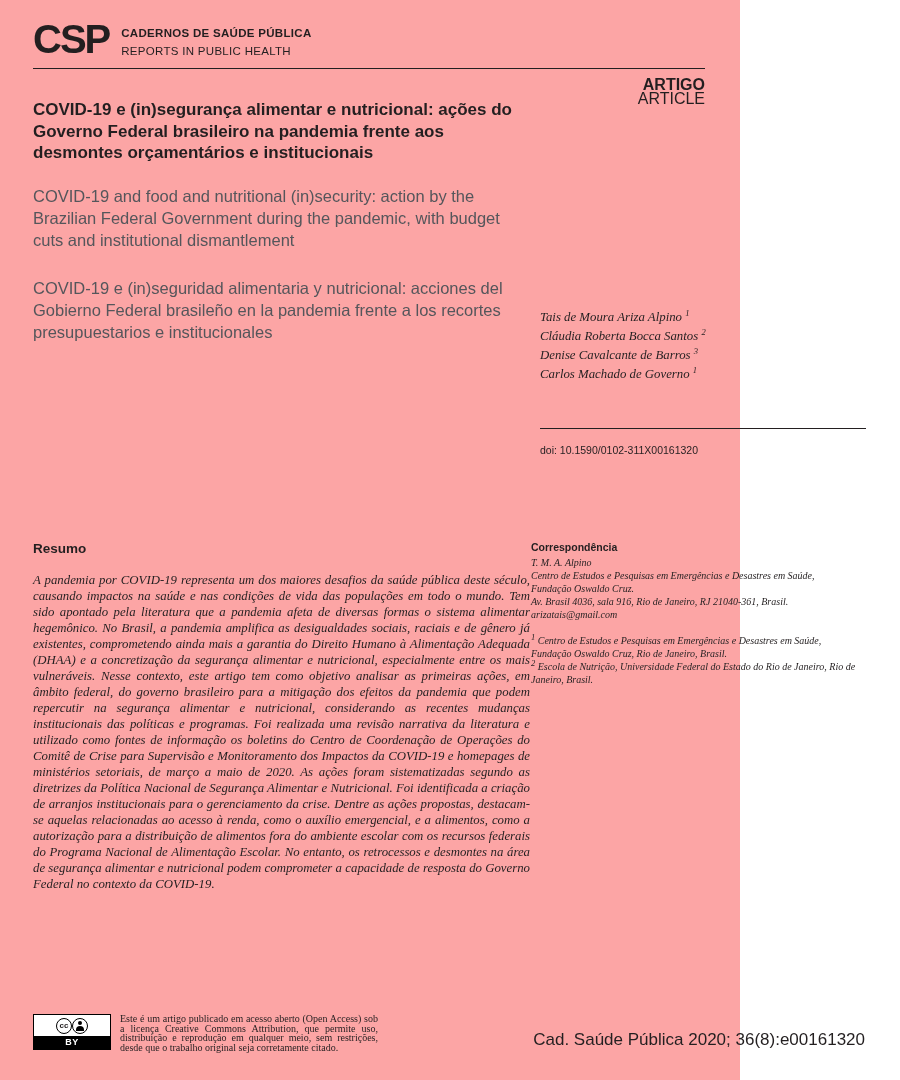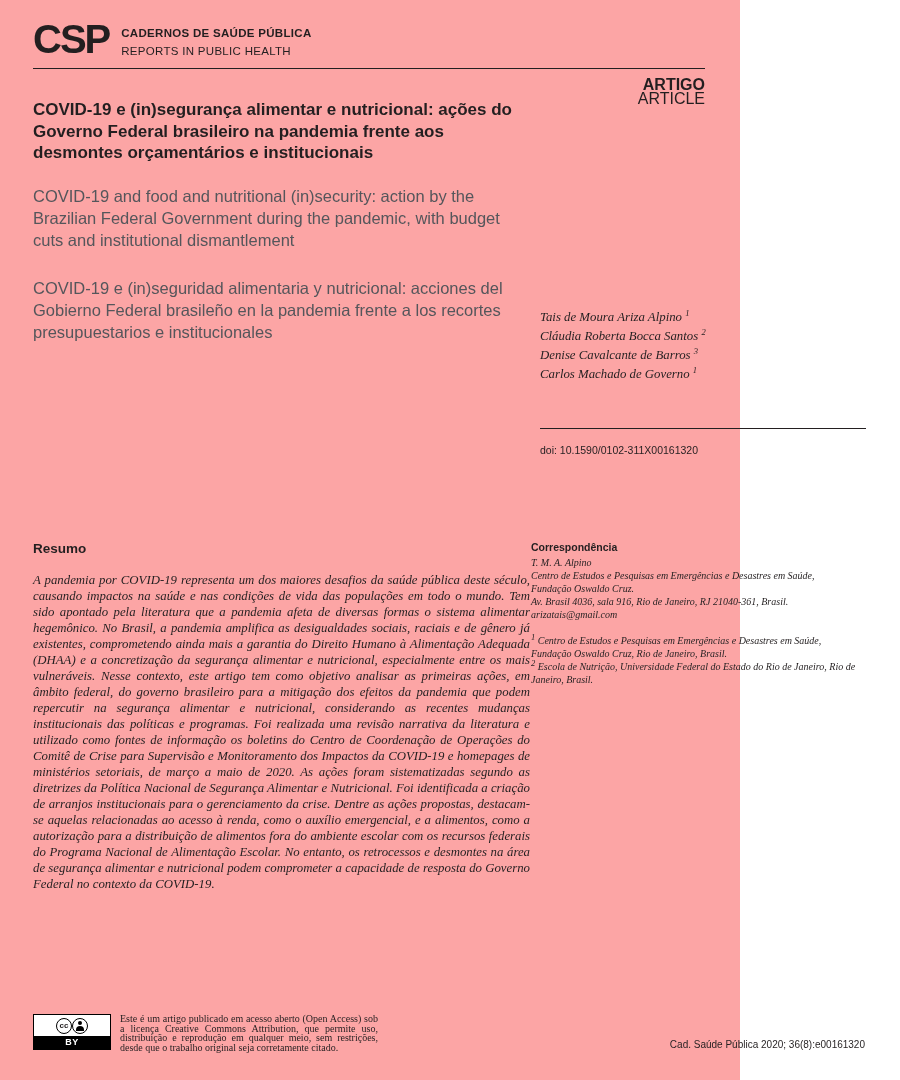--- a/index.html
+++ b/index.html
@@ -47,21 +47,21 @@
   
   .footer { position:absolute; left:33px; top:1014px; width:832px; display:flex; align-items:flex-start; }
   .cc-badge { width:78px; border:1px solid #000; background:#fff; flex:none; cursor:pointer; }
   .cc-top { height:21px; display:flex; align-items:center; justify-content:center; background:#fff; }
   .cc-circle { display:inline-flex; align-items:center; justify-content:center; width:16px; height:16px;
         border:1.6px solid #000; border-radius:50%; font-size:8px; font-weight:bold; position:relative; }
   .cc-person .head { position:absolute; top:2.5px; left:50%; transform:translateX(-50%); width:4px; height:4px; background:#000; border-radius:50%; }
   .cc-person .torso { position:absolute; bottom:1.5px; left:50%; transform:translateX(-50%); width:8px; height:5px; background:#000; border-radius:4px 4px 0 0; }
   .cc-bottom { height:13px; background:#000; color:#fff; font-size:9px; font-weight:bold; text-align:center; line-height:13px; letter-spacing:0.5px; }
   .license-text { width:258px; margin-left:9px; font-family:"Liberation Serif", serif; font-size:10px; line-height:9.6px; text-align:justify; }
-  .citation { margin-left:auto; align-self:flex-end; font-size:10px; padding-bottom:2px; }
+  .citation { margin-left:auto; align-self:flex-end; font-size:17px; padding-bottom:2px; }
 </style>
 </head>
 <body>
 
 <div class="page">
 
   <div class="header">
     <div class="logo">CSP</div>
     <div class="journal-names">
       <div class="jn-pt">CADERNOS DE SAÚDE PÚBLICA</div>

